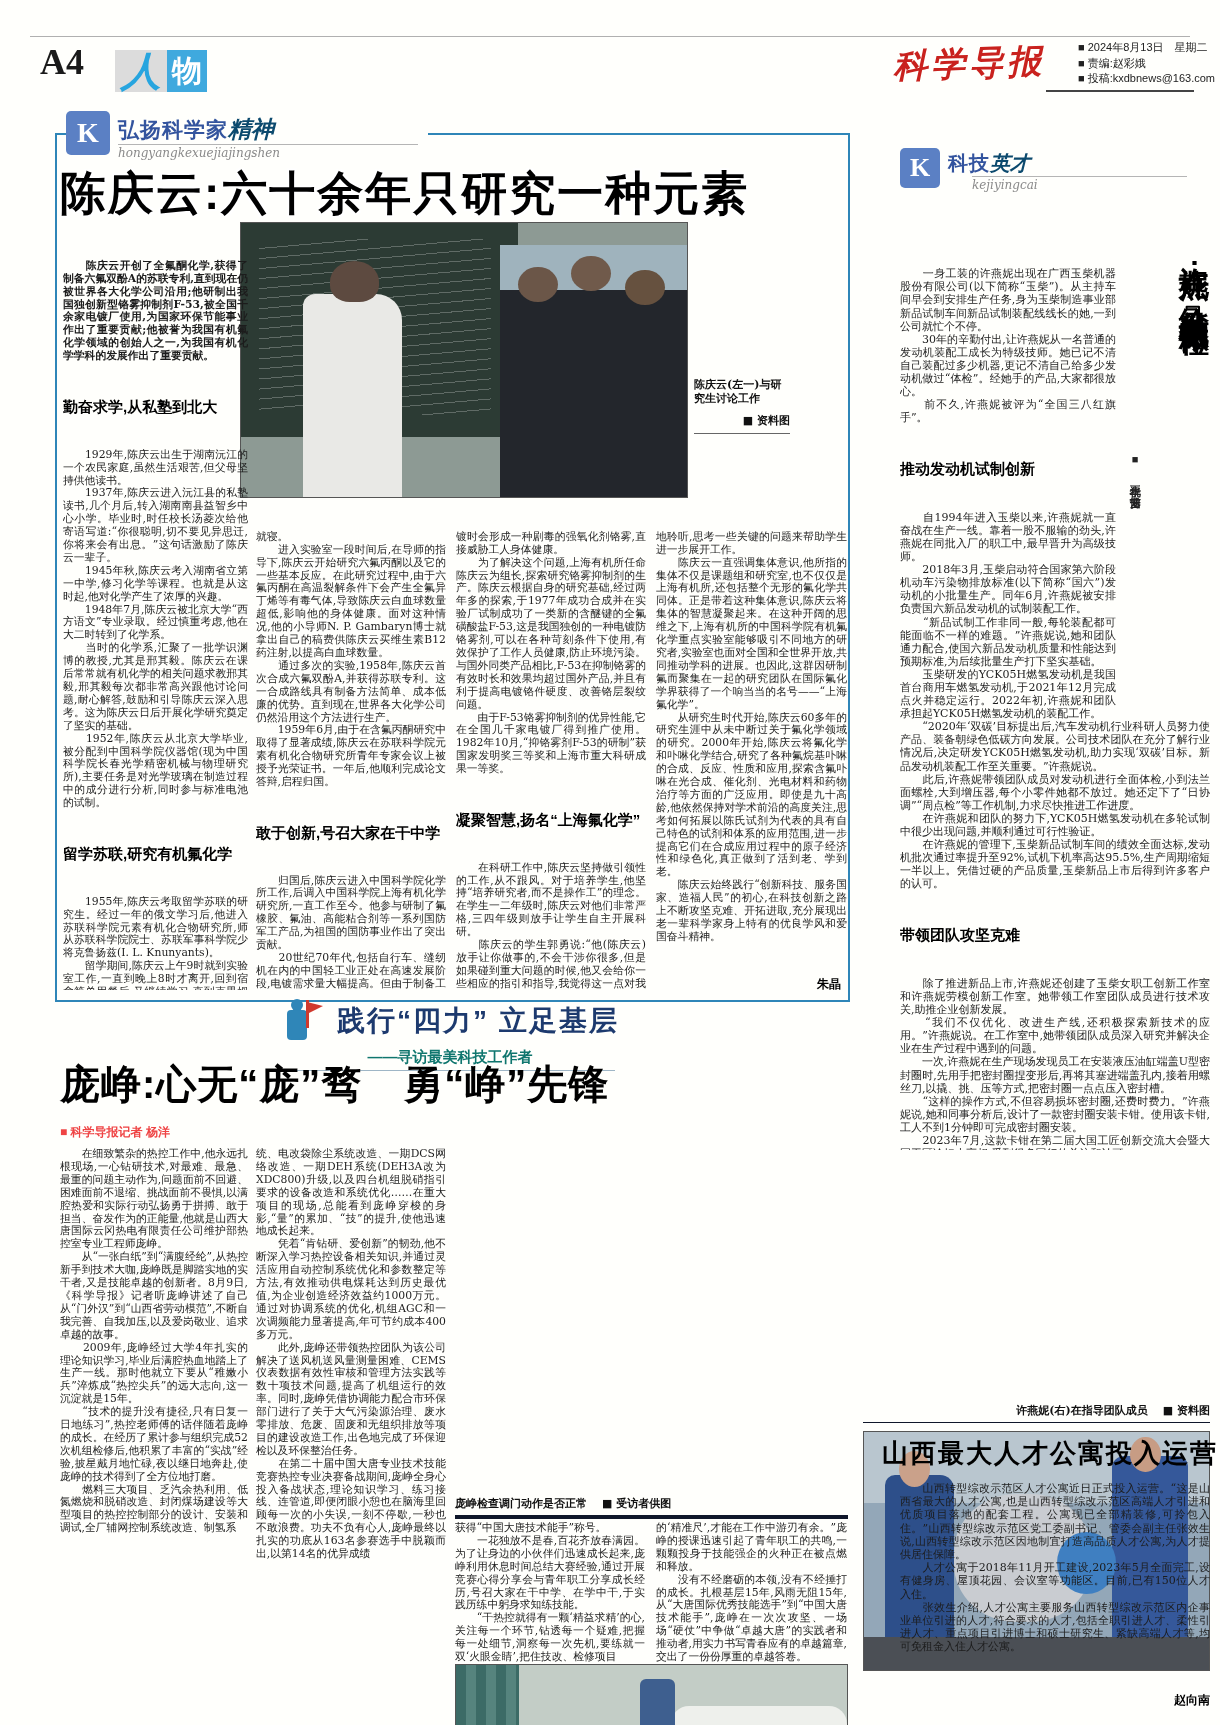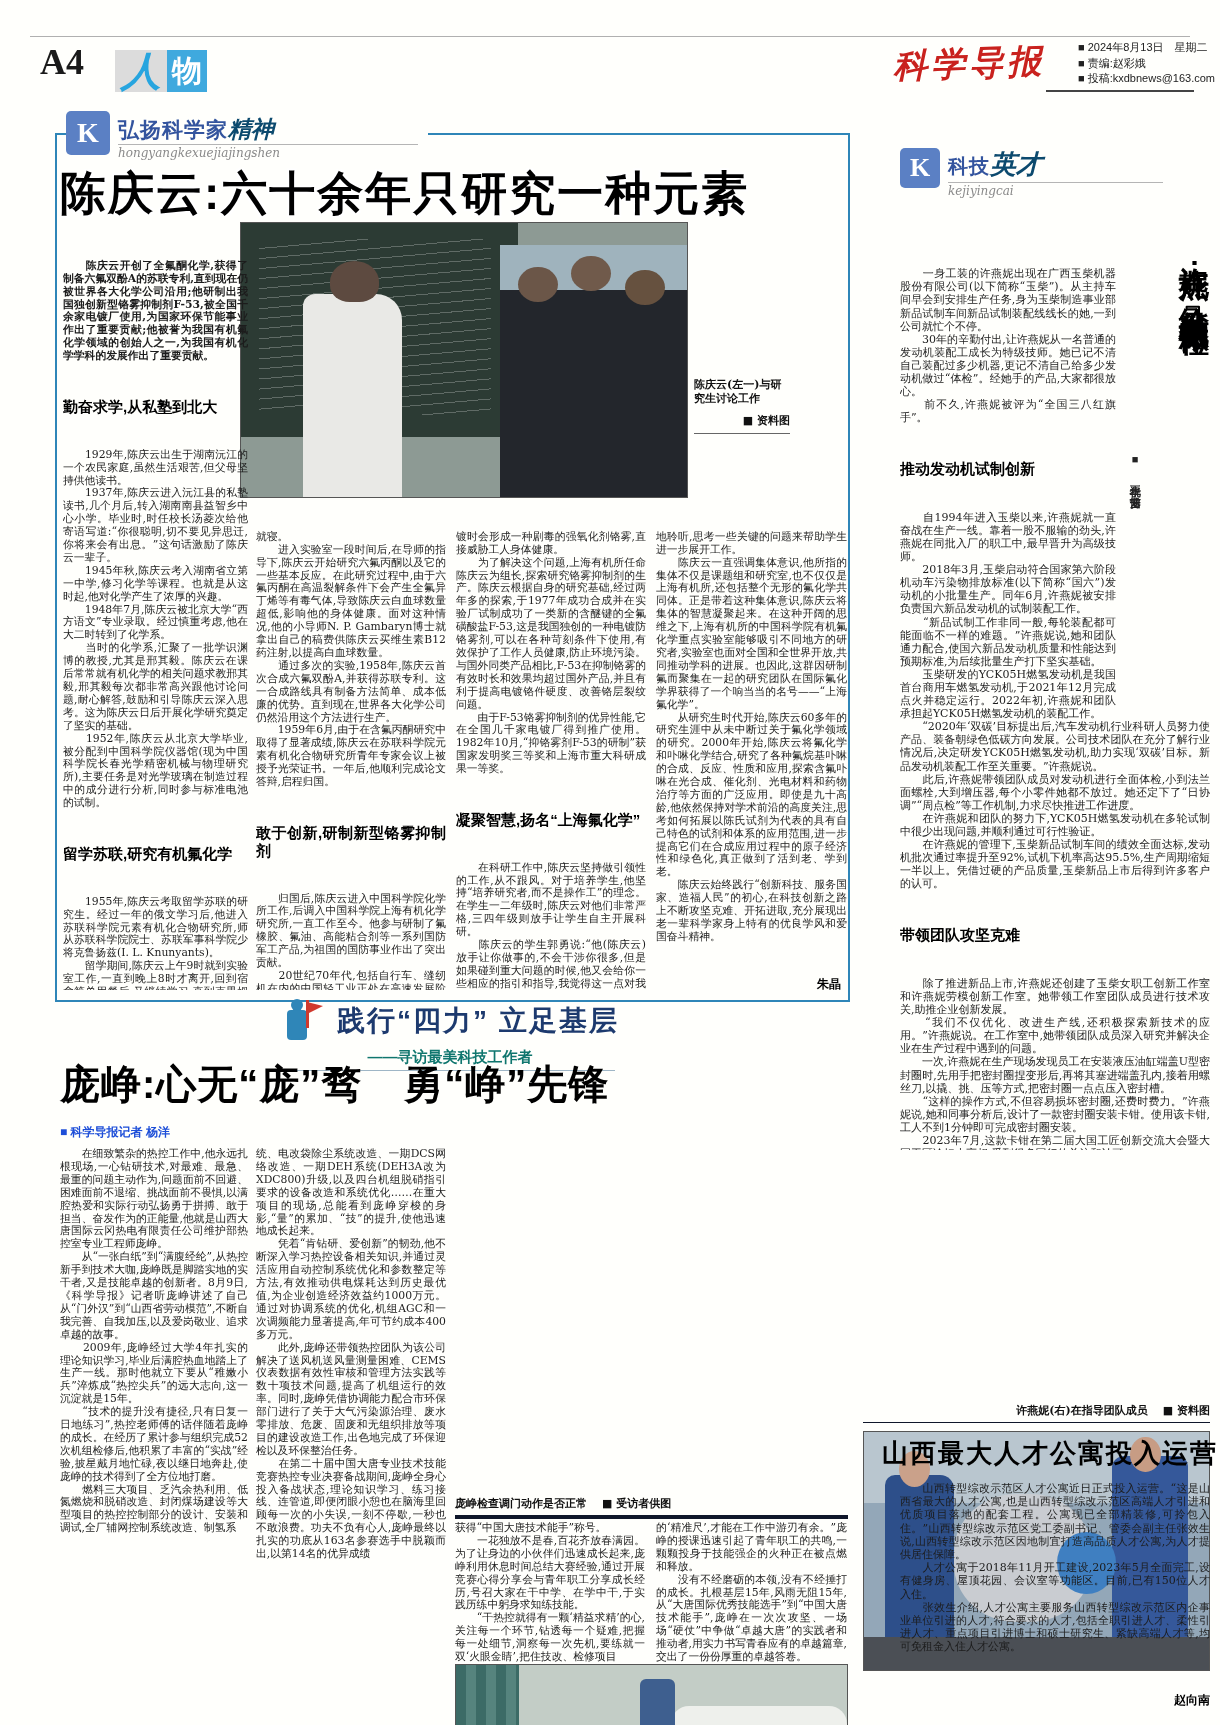--- a/index.html
+++ b/index.html
@@ -18,21 +18,21 @@
   .caption{font:bold 11px/14px "DejaVu Serif",serif;color:#111;}
   .credit{font:bold 11px/14px "DejaVu Serif",serif;color:#111;}
   .photo-frame{border:1px solid #555;box-sizing:border-box;overflow:hidden;position:relative;}
   .vhead{writing-mode:vertical-rl;text-orientation:upright;font:900 30px/1.08 "Liberation Sans",sans-serif;
          color:#000;letter-spacing:2px;}
   .vby{writing-mode:vertical-rl;text-orientation:upright;font:bold 11px/1.2 "Liberation Sans",sans-serif;color:#222;}
   .hl-main{font:900 46px/1 "Liberation Sans",sans-serif;color:#000;letter-spacing:2px;
            text-shadow:-2px -2px 0 #fff,2px -2px 0 #fff,-2px 2px 0 #fff,2px 2px 0 #fff;white-space:nowrap;z-index:5;}
   .hl-bottom{font:900 40px/1 "Liberation Sans",sans-serif;color:#000;letter-spacing:1px;white-space:nowrap;}
   .hl-apt{font:bold 26px/1 "Liberation Sans",sans-serif;color:#000;letter-spacing:2px;}
-  .byline{font:bold 12px/1 "Liberation Sans",sans-serif;color:#1d4ed8;}
+  .byline{font:bold 12px/1 "Liberation Sans",sans-serif;color:#ef4444;}
   .author{text-align:right;font:bold 12px/1 "Liberation Sans",sans-serif;color:#000;margin-top:8px;padding-right:6px;}
   .rule{background:#b0b0b0;}
 </style>
 </head>
 <body>
 
 <div class="page">
 
   <div class="abs rule" style="left:30px;top:36px;width:1160px;height:1px;"></div>
   <div class="abs" style="left:40px;top:44px;font:bold 36px/1 'Liberation Serif',serif;">A4</div>
@@ -93,21 +93,21 @@
 　　1952年,陈庆云从北京大学毕业,被分配到中国科学院仪器馆(现为中国科学院长春光学精密机械与物理研究所),主要任务是对光学玻璃在制造过程中的成分进行分析,同时参与标准电池的试制。</div>
     <div class="subhead">留学苏联,研究有机氟化学</div>
     <div>　　1955年,陈庆云考取留学苏联的研究生。经过一年的俄文学习后,他进入苏联科学院元素有机化合物研究所,师从苏联科学院院士、苏联军事科学院少将克鲁扬兹(I. L. Knunyants)。
 　　留学期间,陈庆云上午9时就到实验室工作,一直到晚上8时才离开,回到宿舍简单用餐后,又继续学习,直到克里姆林宫的午夜钟声响起时才</div>
   </div>
   <div class="abs body" style="left:256px;top:505px;width:190px;height:485px;">
     <div>就寝。
 　　进入实验室一段时间后,在导师的指导下,陈庆云开始研究六氟丙酮以及它的一些基本反应。在此研究过程中,由于六氟丙酮在高温裂解条件下会产生全氟异丁烯等有毒气体,导致陈庆云白血球数量超低,影响他的身体健康。面对这种情况,他的小导师N. P. Gambaryn博士就拿出自己的稿费供陈庆云买维生素B12药注射,以提高白血球数量。
 　　通过多次的实验,1958年,陈庆云首次合成六氟双酚A,并获得苏联专利。这一合成路线具有制备方法简单、成本低廉的优势。直到现在,世界各大化学公司仍然沿用这个方法进行生产。
 　　1959年6月,由于在含氟丙酮研究中取得了显著成绩,陈庆云在苏联科学院元素有机化合物研究所青年专家会议上被授予光荣证书。一年后,他顺利完成论文答辩,启程归国。</div>
-    <div class="subhead">敢于创新,研制新型铬雾抑制剂</div>
+    <div class="subhead">敢于创新,号召大家在干中学</div>
     <div>　　归国后,陈庆云进入中国科学院化学所工作,后调入中国科学院上海有机化学研究所,一直工作至今。他参与研制了氟橡胶、氟油、高能粘合剂等一系列国防军工产品,为祖国的国防事业作出了突出贡献。
 　　20世纪70年代,包括自行车、缝纫机在内的中国轻工业正处在高速发展阶段,电镀需求量大幅提高。但由于制备工艺问题,并且缺乏铬雾抑制剂,电</div>
   </div>
   <div class="abs body" style="left:456px;top:505px;width:190px;height:485px;">
     <div>镀时会形成一种剧毒的强氧化剂铬雾,直接威胁工人身体健康。
 　　为了解决这个问题,上海有机所任命陈庆云为组长,探索研究铬雾抑制剂的生产。陈庆云根据自身的研究基础,经过两年多的探索,于1977年成功合成并在实验厂试制成功了一类新的含醚键的全氟磺酸盐F-53,这是我国独创的一种电镀防铬雾剂,可以在各种苛刻条件下使用,有效保护了工作人员健康,防止环境污染。与国外同类产品相比,F-53在抑制铬雾的有效时长和效果均超过国外产品,并且有利于提高电镀铬件硬度、改善铬层裂纹问题。
 　　由于F-53铬雾抑制剂的优异性能,它在全国几千家电镀厂得到推广使用。1982年10月,“抑铬雾剂F-53的研制”获国家发明奖三等奖和上海市重大科研成果一等奖。</div>
     <div class="subhead">凝聚智慧,扬名“上海氟化学”</div>
     <div>　　在科研工作中,陈庆云坚持做引领性的工作,从不跟风。对于培养学生,他坚持“培养研究者,而不是操作工”的理念。在学生一二年级时,陈庆云对他们非常严格,三四年级则放手让学生自主开展科研。
 　　陈庆云的学生郭勇说:“他(陈庆云)放手让你做事的,不会干涉你很多,但是如果碰到重大问题的时候,他又会给你一些相应的指引和指导,我觉得这一点对我们帮助是非常大的。”对于学生汇报的科研成果,陈庆云会非常认真</div>
@@ -118,23 +118,23 @@
 　　从研究生时代开始,陈庆云60多年的研究生涯中从未中断过关于氟化学领域的研究。2000年开始,陈庆云将氟化学和卟啉化学结合,研究了各种氟烷基卟啉的合成、反应、性质和应用,探索含氟卟啉在光合成、催化剂、光电材料和药物治疗等方面的广泛应用。即使是九十高龄,他依然保持对学术前沿的高度关注,思考如何拓展以陈氏试剂为代表的具有自己特色的试剂和体系的应用范围,进一步提高它们在合成应用过程中的原子经济性和绿色化,真正做到了活到老、学到老。
 　　陈庆云始终践行“创新科技、服务国家、造福人民”的初心,在科技创新之路上不断攻坚克难、开拓进取,充分展现出老一辈科学家身上特有的优良学风和爱国奋斗精神。</div>
     <div class="author">朱晶</div>
   </div>
 
   <div class="abs" style="left:900px;top:148px;display:flex;align-items:flex-start;">
     <span class="kbadge" style="width:40px;height:40px;font-size:26px;">K</span>
     <div style="margin-left:8px;">
       <div style="display:flex;align-items:baseline;padding-top:5px;">
         <span class="banner-title" style="font-size:20px;">科技</span>
-        <span class="banner-script" style="font-size:26px;font-family:Liberation Mono, monospace;">英才</span>
+        <span class="banner-script" style="font-size:20px;">英才</span>
       </div>
-      <div class="pinyin" style="width:215px;margin-top:3px;">kejiyingcai</div>
+      <div class="pinyin" style="width:215px;margin-top:3px;margin-left:24px;">kejiyingcai</div>
     </div>
   </div>
 
   <div class="abs body" style="left:900px;top:228px;width:310px;height:922px;font-size:11px;line-height:13.1px;">
     <div style="float:right;width:84px;height:462px;position:relative;margin:0 0 6px 10px;">
       <div class="vhead abs" style="right:0;top:2px;height:460px;">许燕妮:给新品发动机『做体检』</div>
       <div class="vby abs" style="left:2px;top:212px;height:200px;">■ 王祝华　安艺博</div>
     </div>
     <div>　　一身工装的许燕妮出现在广西玉柴机器股份有限公司(以下简称“玉柴”)。从主持车间早会到安排生产任务,身为玉柴制造事业部新品试制车间新品试制装配线线长的她,一到公司就忙个不停。
 　　30年的辛勤付出,让许燕妮从一名普通的发动机装配工成长为特级技师。她已记不清自己装配过多少机器,更记不清自己给多少发动机做过“体检”。经她手的产品,大家都很放心。

